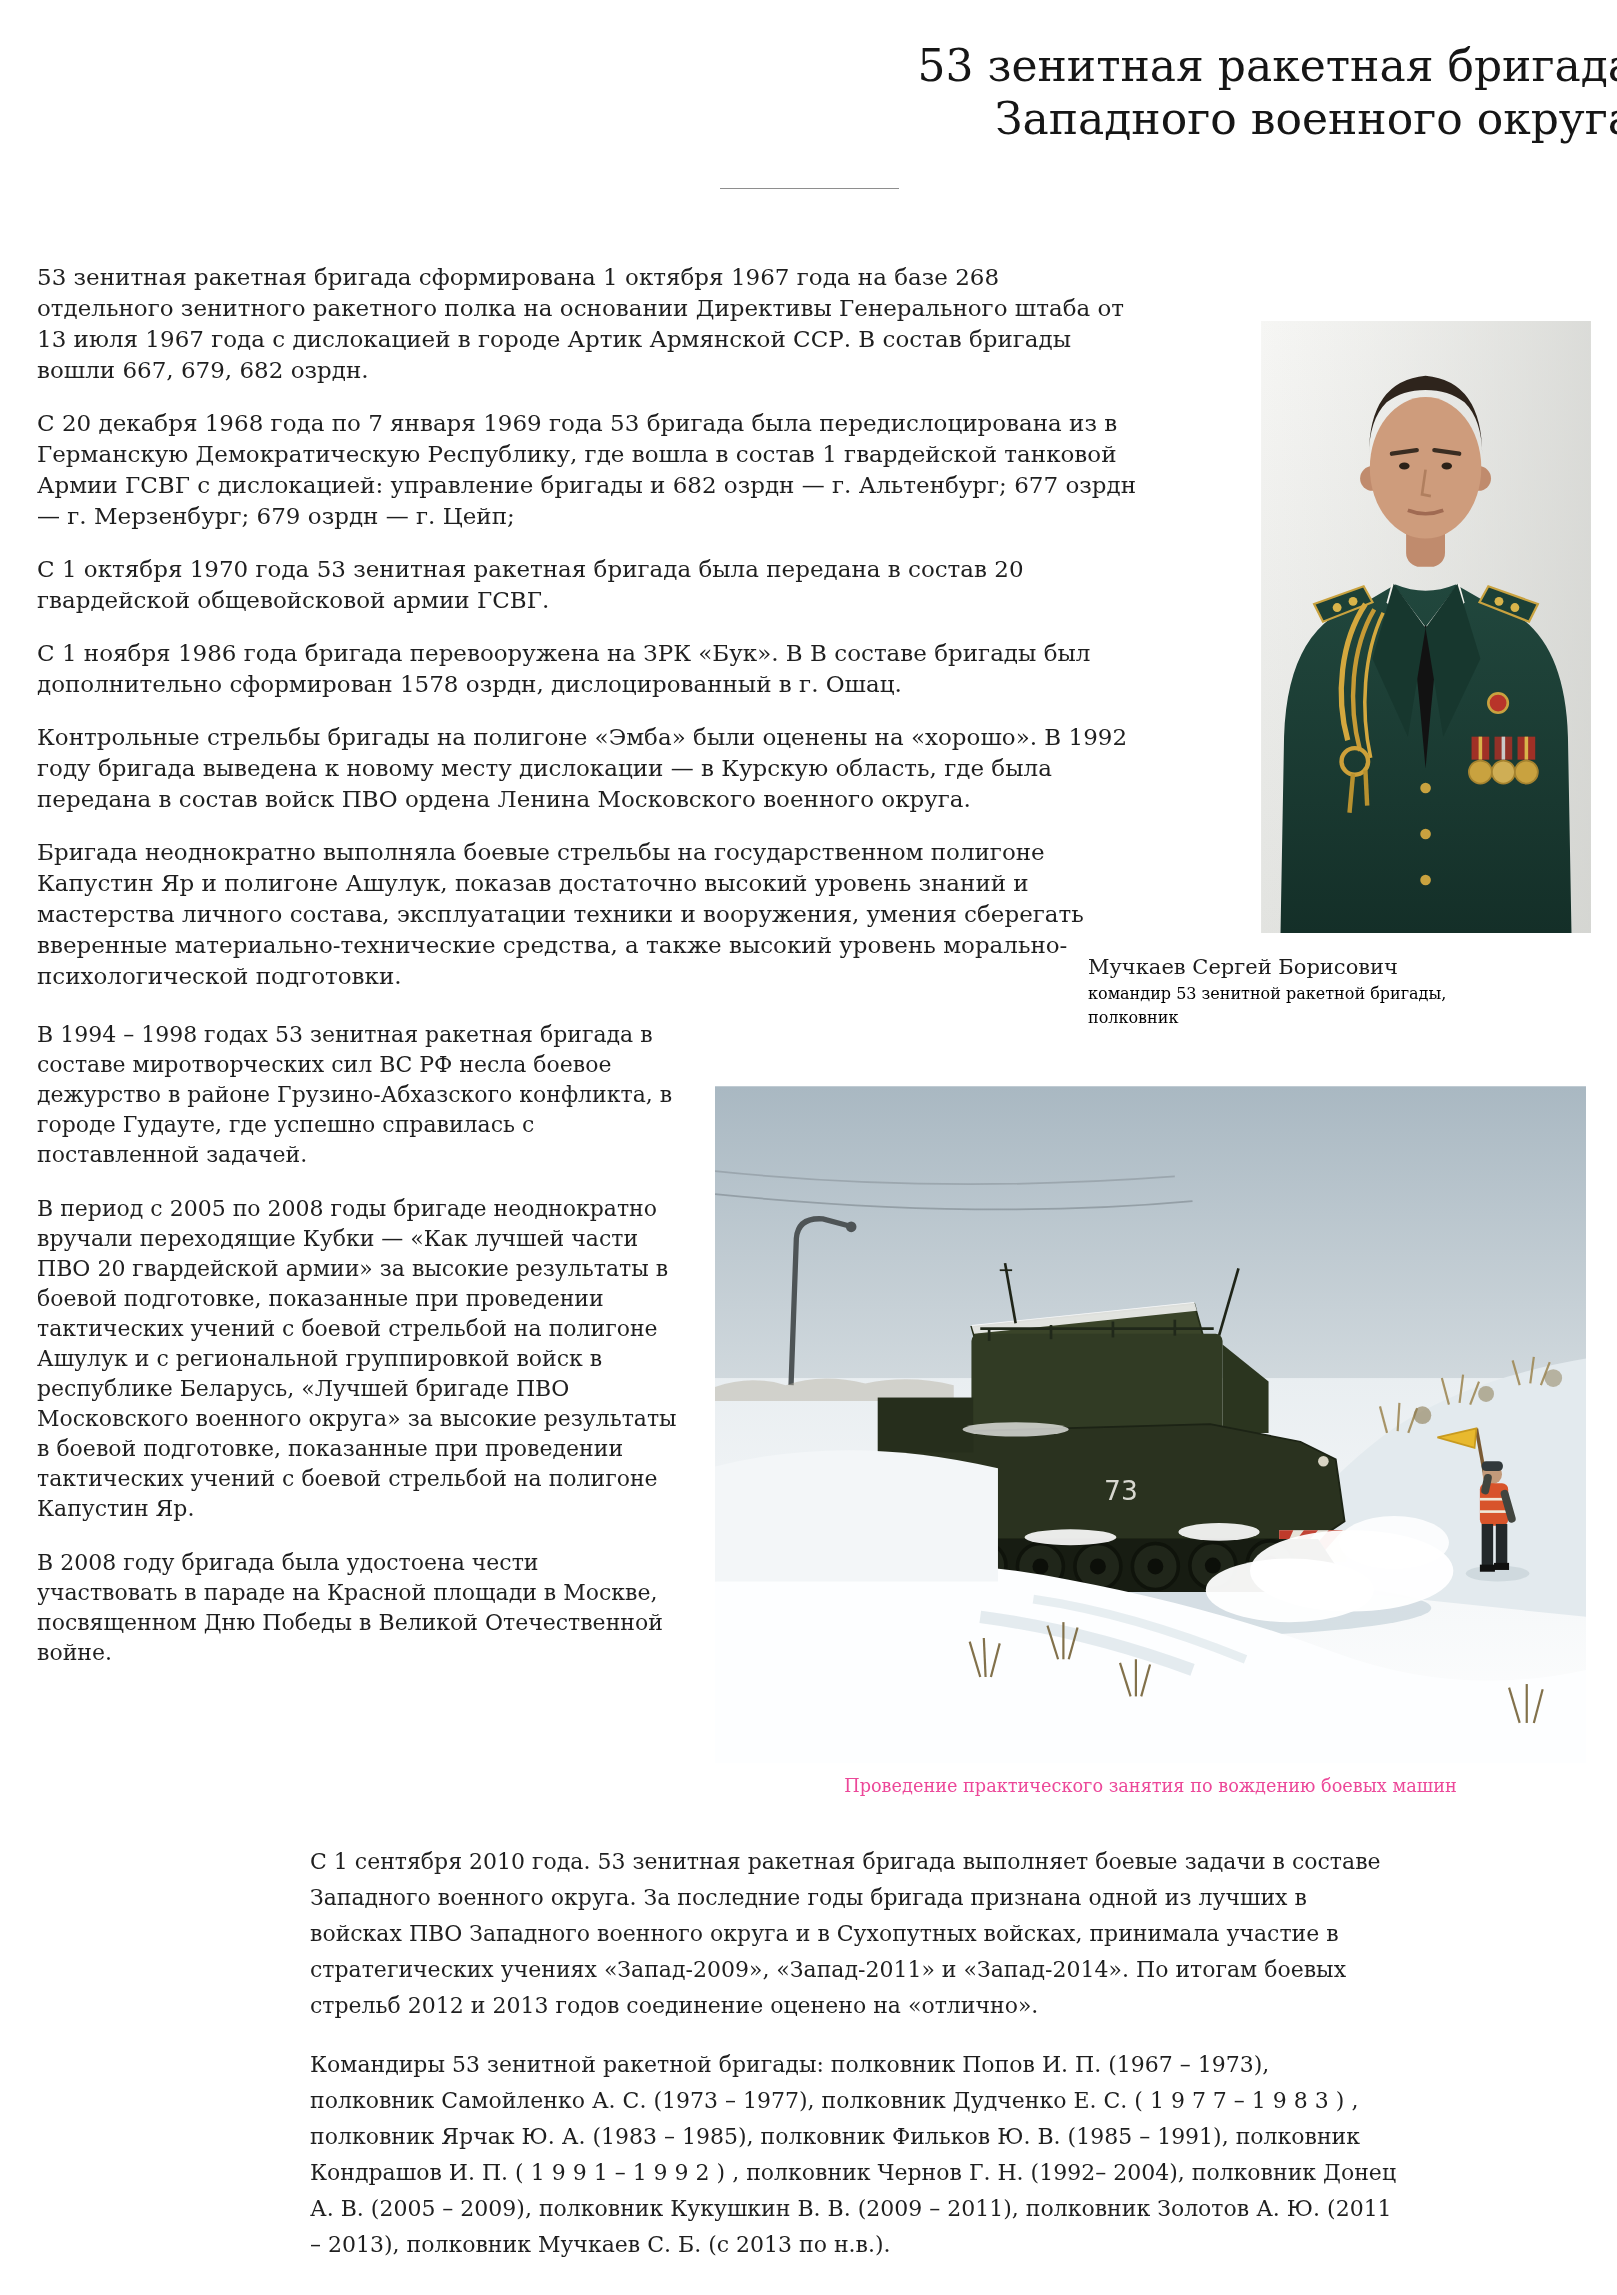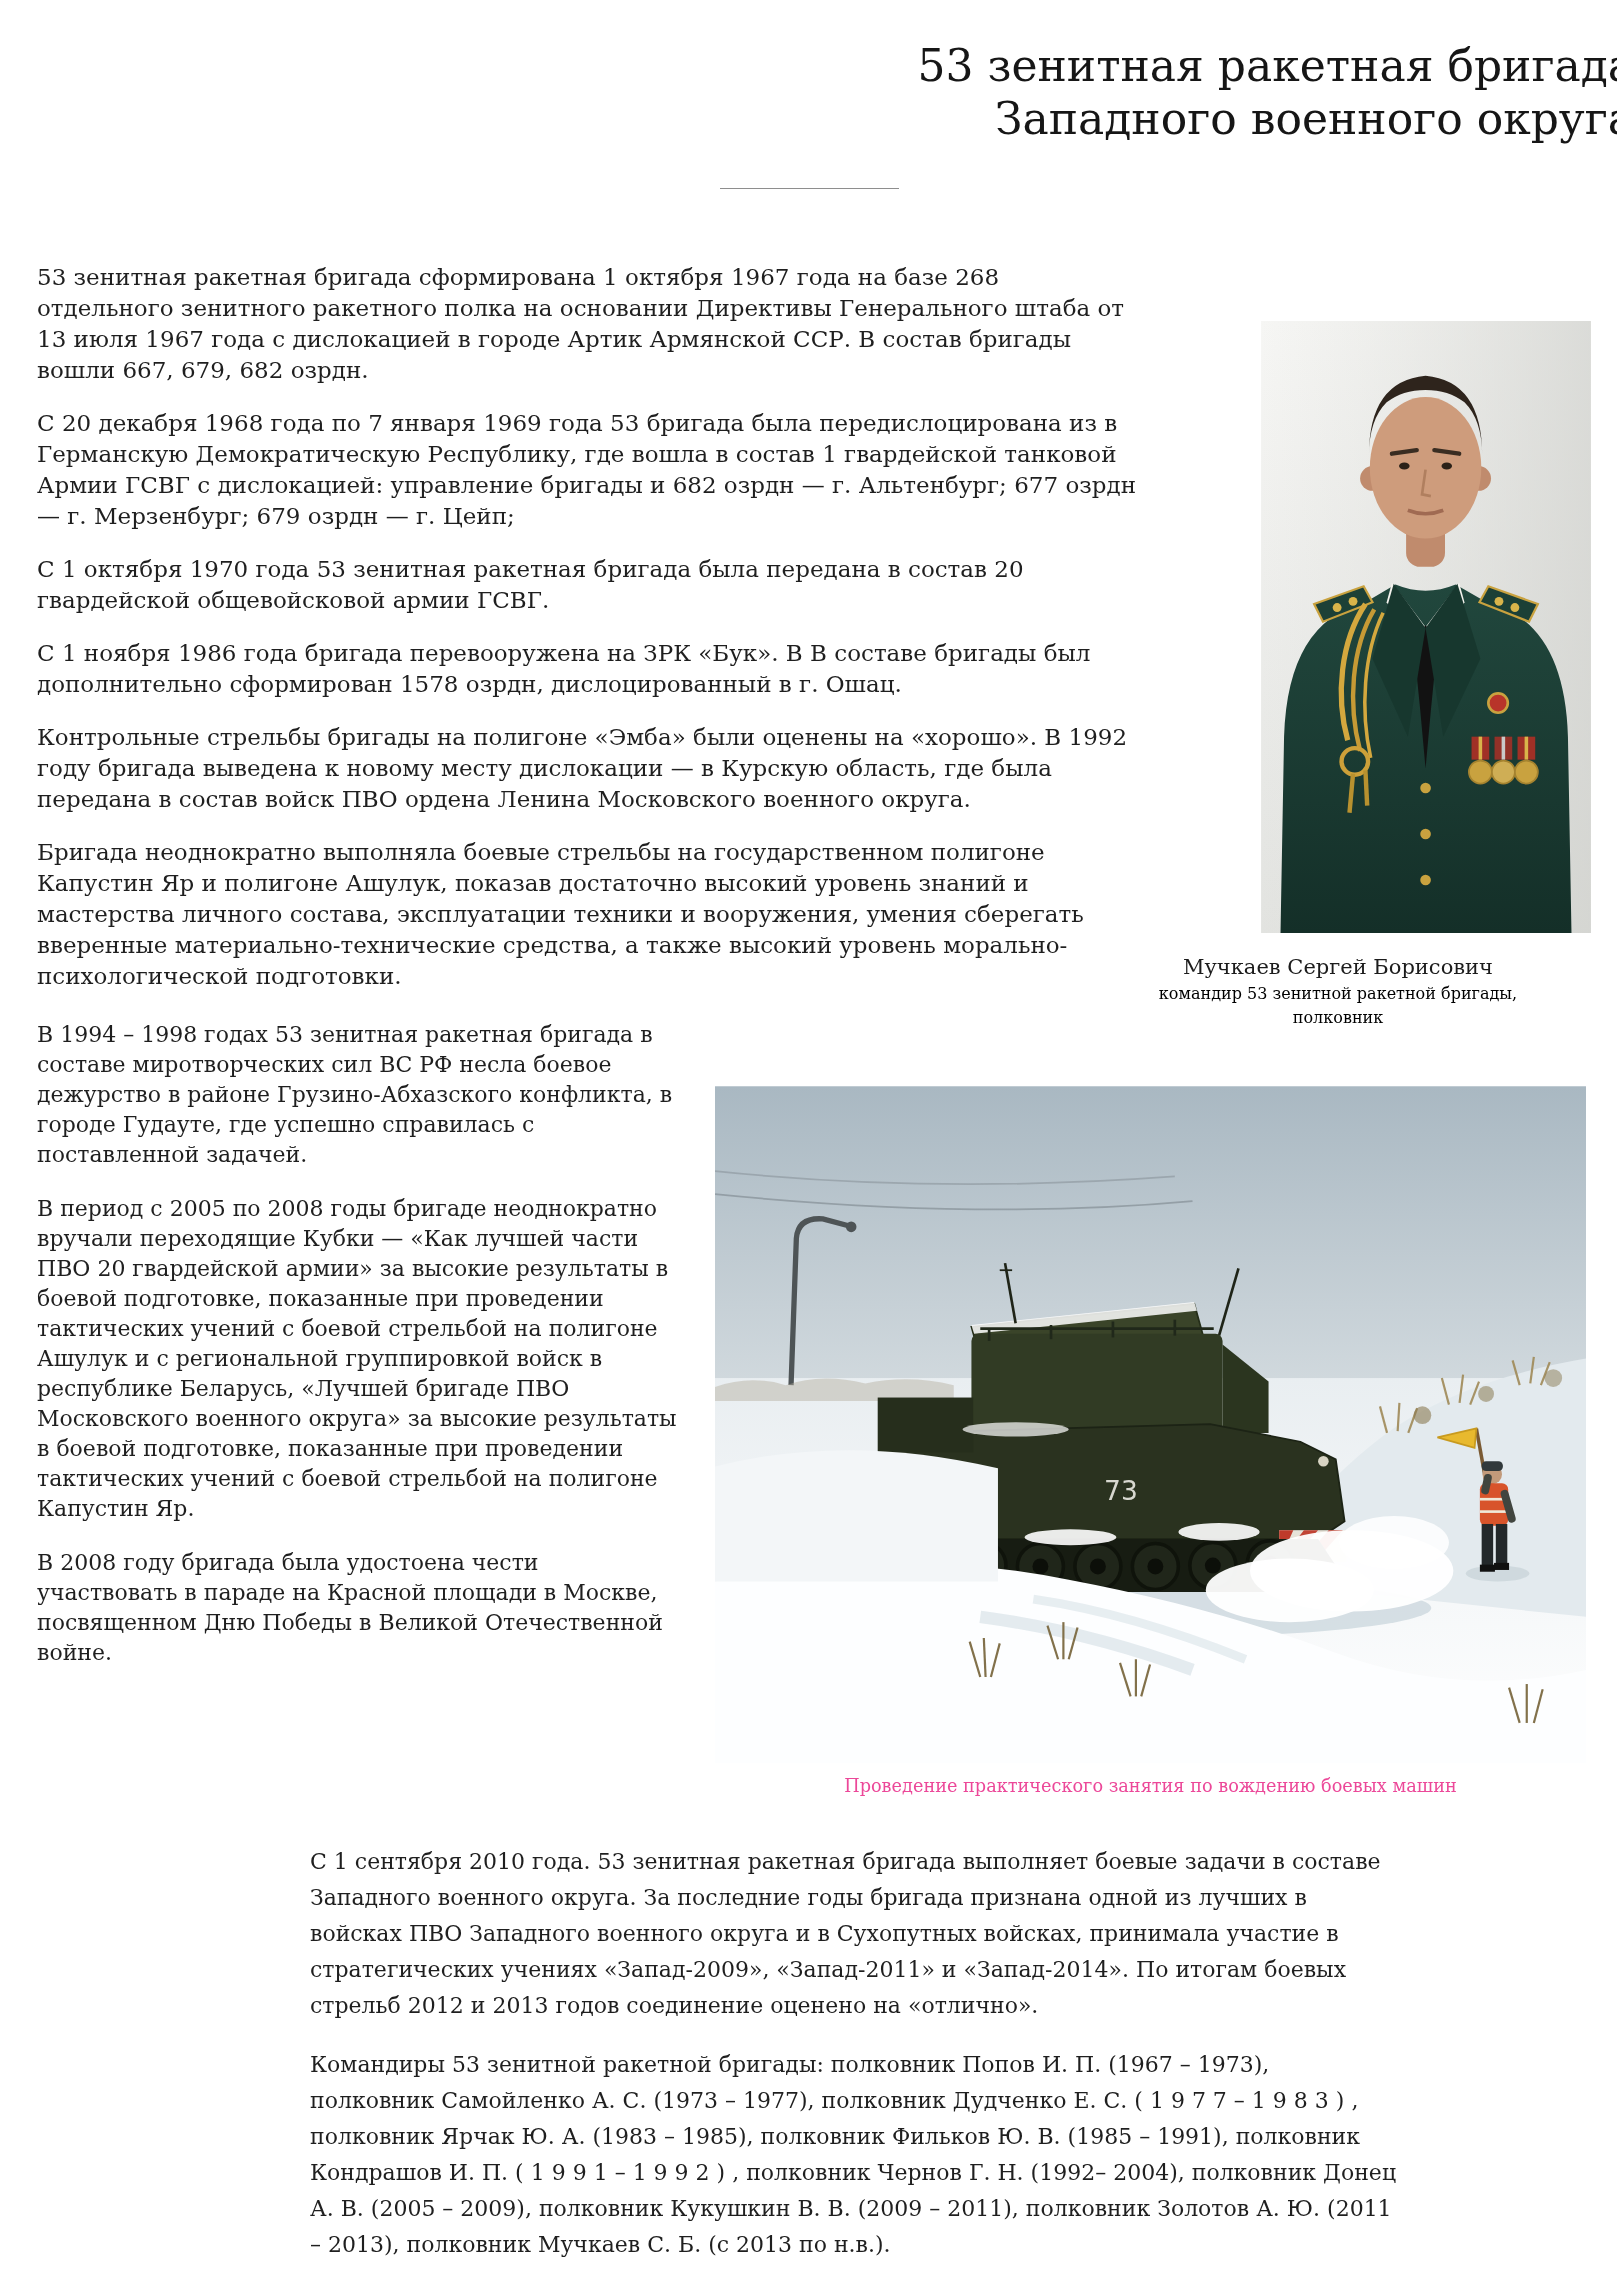--- a/index.html
+++ b/index.html
@@ -20,21 +20,21 @@
     position:absolute;top:188px;left:50%;width:179px;margin-left:-89px;
     border-top:0.9px solid #8e8e8e;height:0;
   }
   .flow{position:absolute;left:37px;top:262px;width:1106px;}
   .flow p{margin:0 16px 22px 0;}
   .main-paras p{font-size:23px;line-height:31px;width:1101px;}
   .side-paras{margin-top:28px;}
   .side-paras p{font-size:22px;line-height:30px;width:642px;margin:0 14px 24px 0;}
   .portrait-wrap{position:absolute;left:1261px;top:321px;width:330px;height:612px;}
   .portrait-caption{
-    position:absolute;left:1088px;top:952px;width:500px;text-align:center;
+    position:absolute;left:1088px;top:952px;width:500px;text-align:left;
   }
   .portrait-caption .cap-name{font-size:21px;line-height:30px;color:#1c1c1c;}
   .portrait-caption .cap-role{font-size:16px;line-height:24px;color:#000000;}
   .vehicle-wrap{position:absolute;left:715px;top:1086px;width:871px;height:677px;text-align:center;}
   .vehicle-caption{
     position:absolute;left:715px;top:1774px;width:871px;text-align:center;
     font-size:17.7px;line-height:24px;color:#ec4899;
   }
   .bottom-block{position:absolute;left:310px;top:1844px;width:1088px;}
   .bottom-block p{font-size:22px;line-height:36px;margin:0 0 23px 0;}

